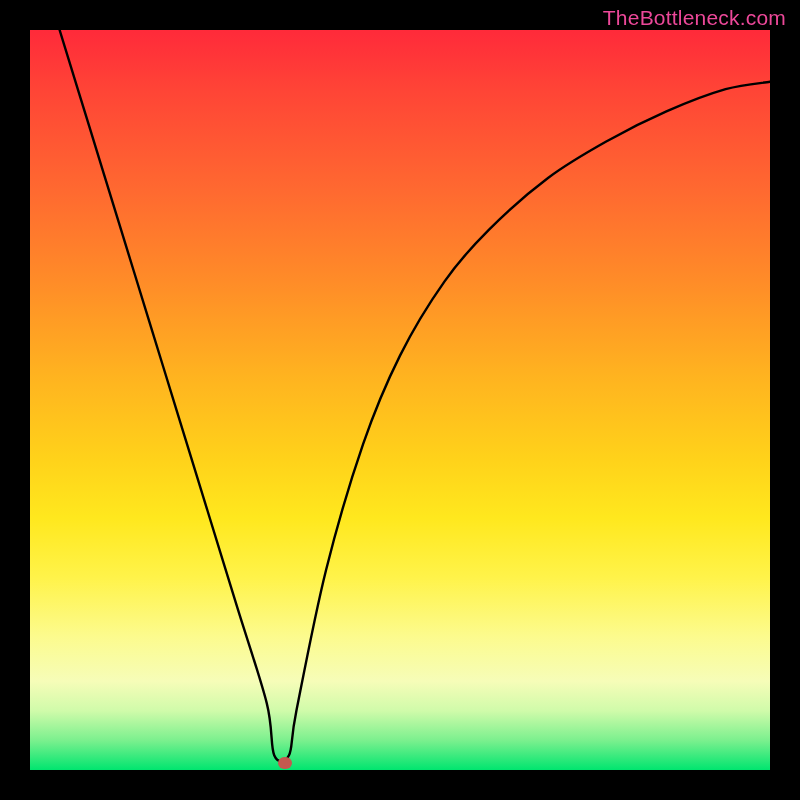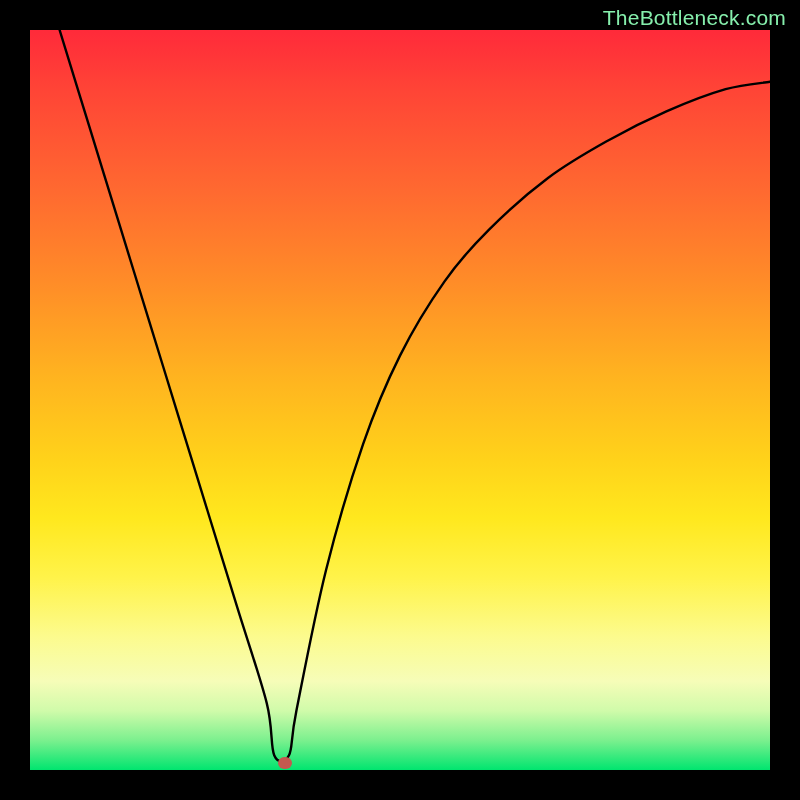--- a/index.html
+++ b/index.html
@@ -52,21 +52,21 @@
     width: 14px;
     height: 12px;
     border-radius: 50% / 55%;
     background: #c4584f;
     transform: translate(-50%, -50%);
   }
   .watermark {
     position: absolute;
     top: 6px;
     right: 14px;
-    color: #86efac;
+    color: #ec4899;
     font-size: 21px;
     font-weight: 500;
     letter-spacing: 0.2px;
     user-select: none;
   }
 </style>
 </head>
 <body>
 
 <div class="frame">

